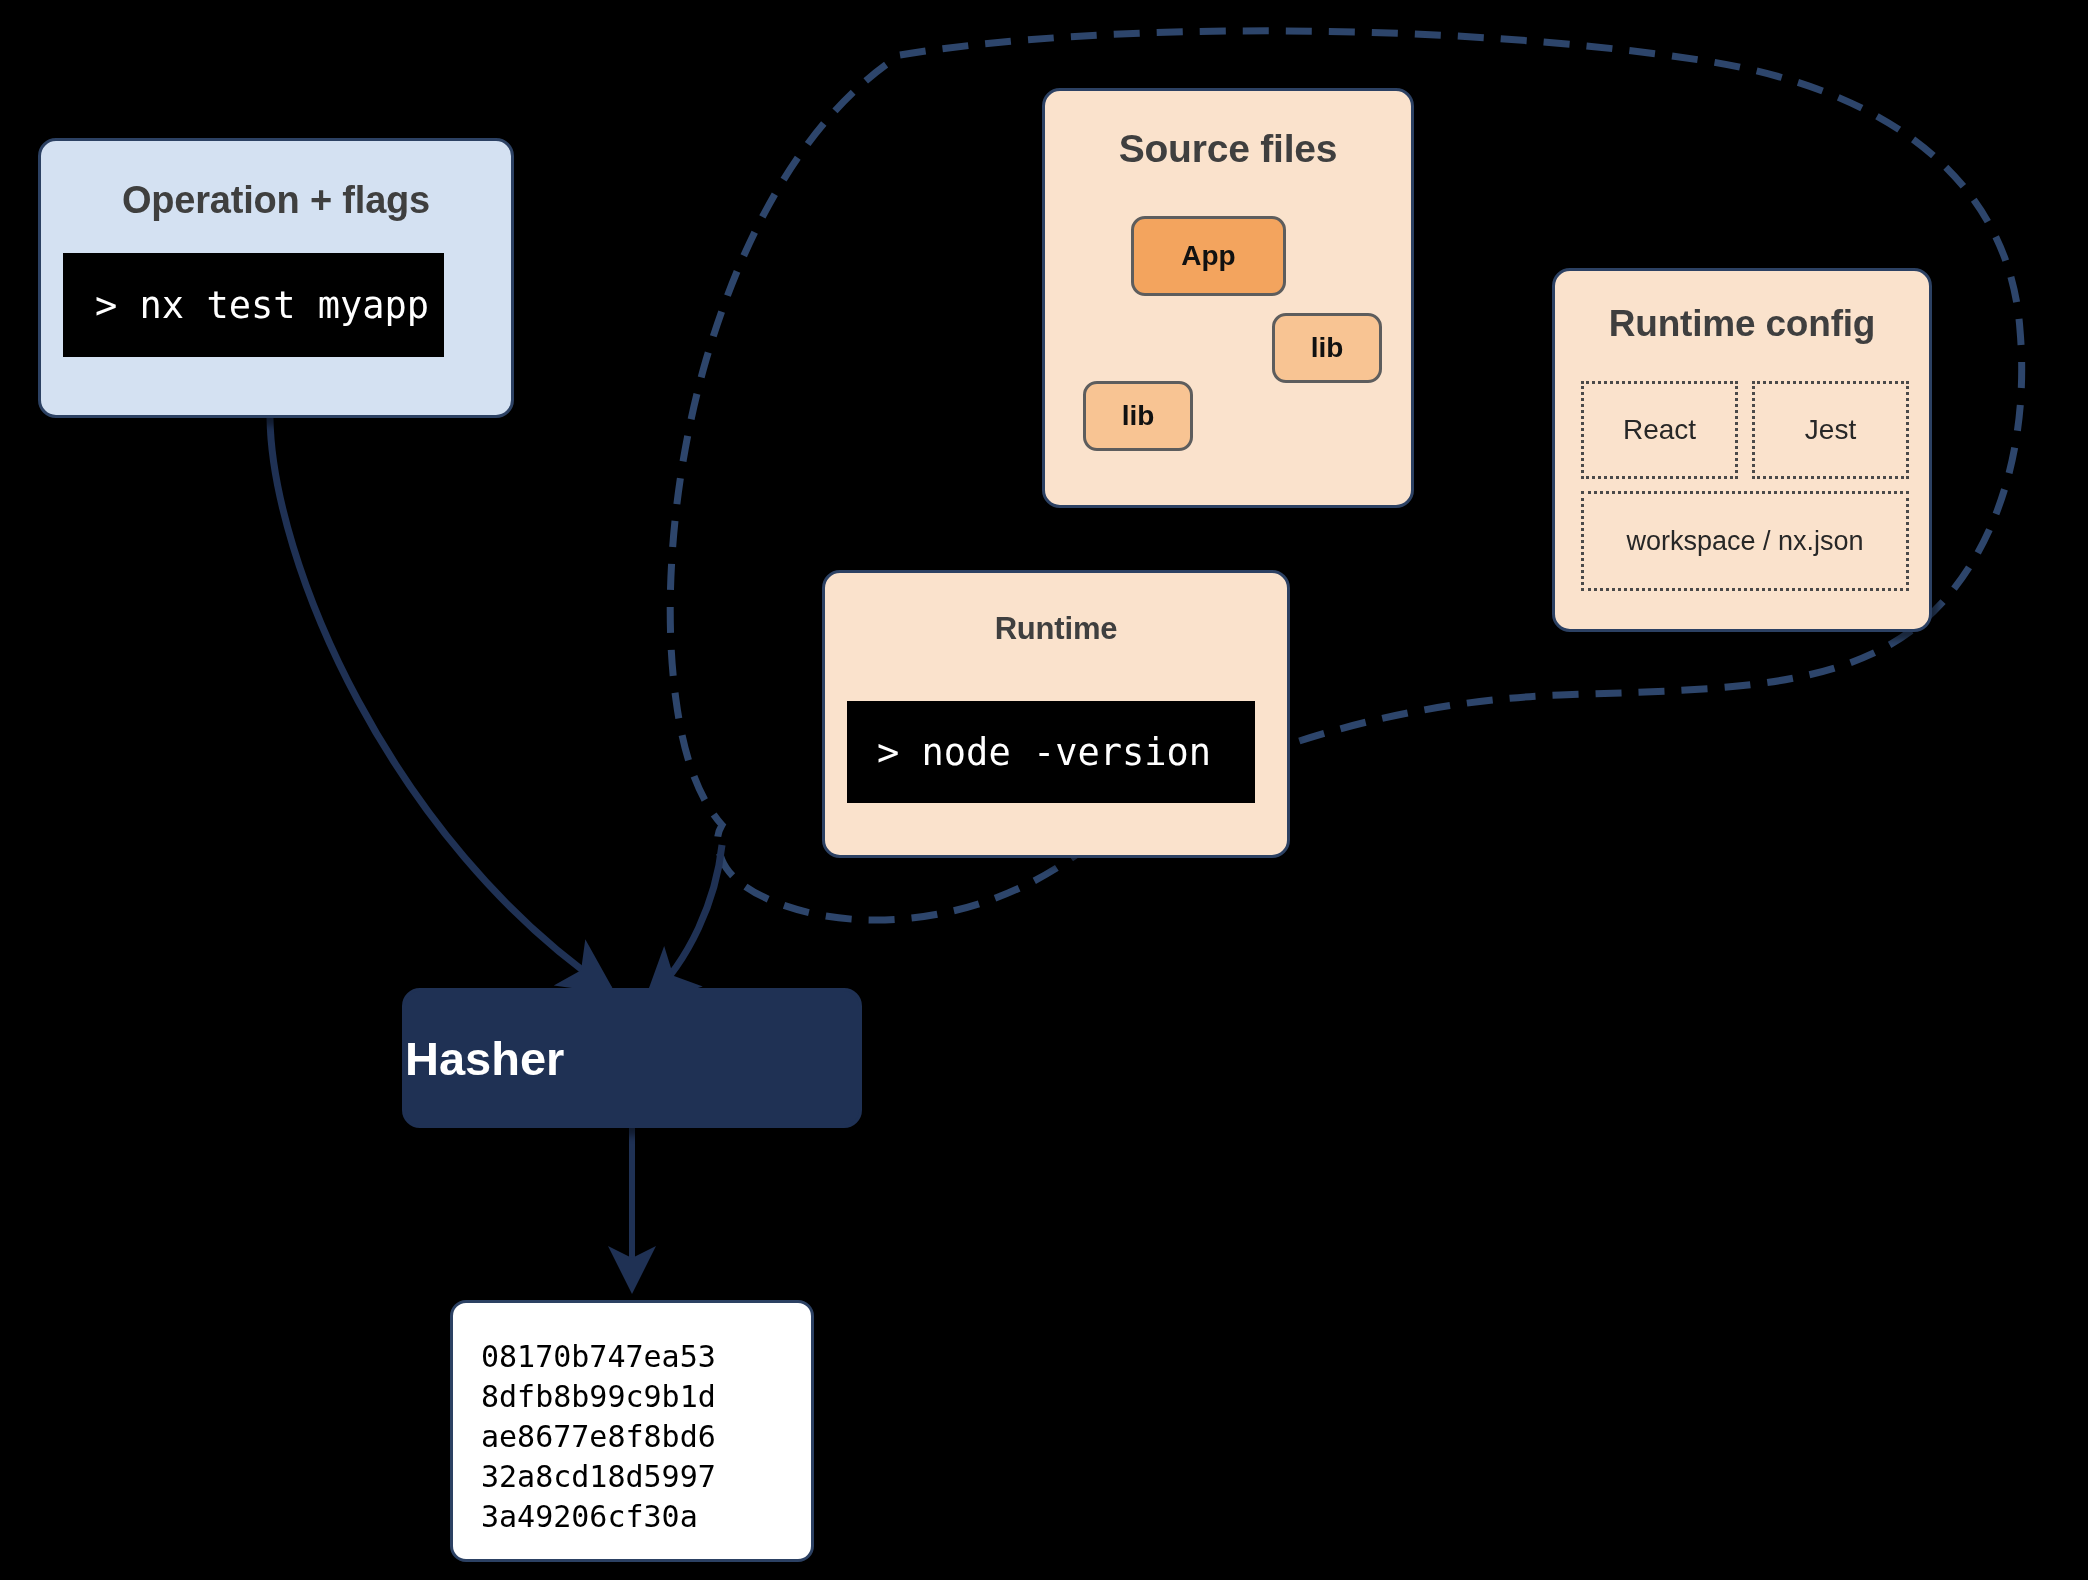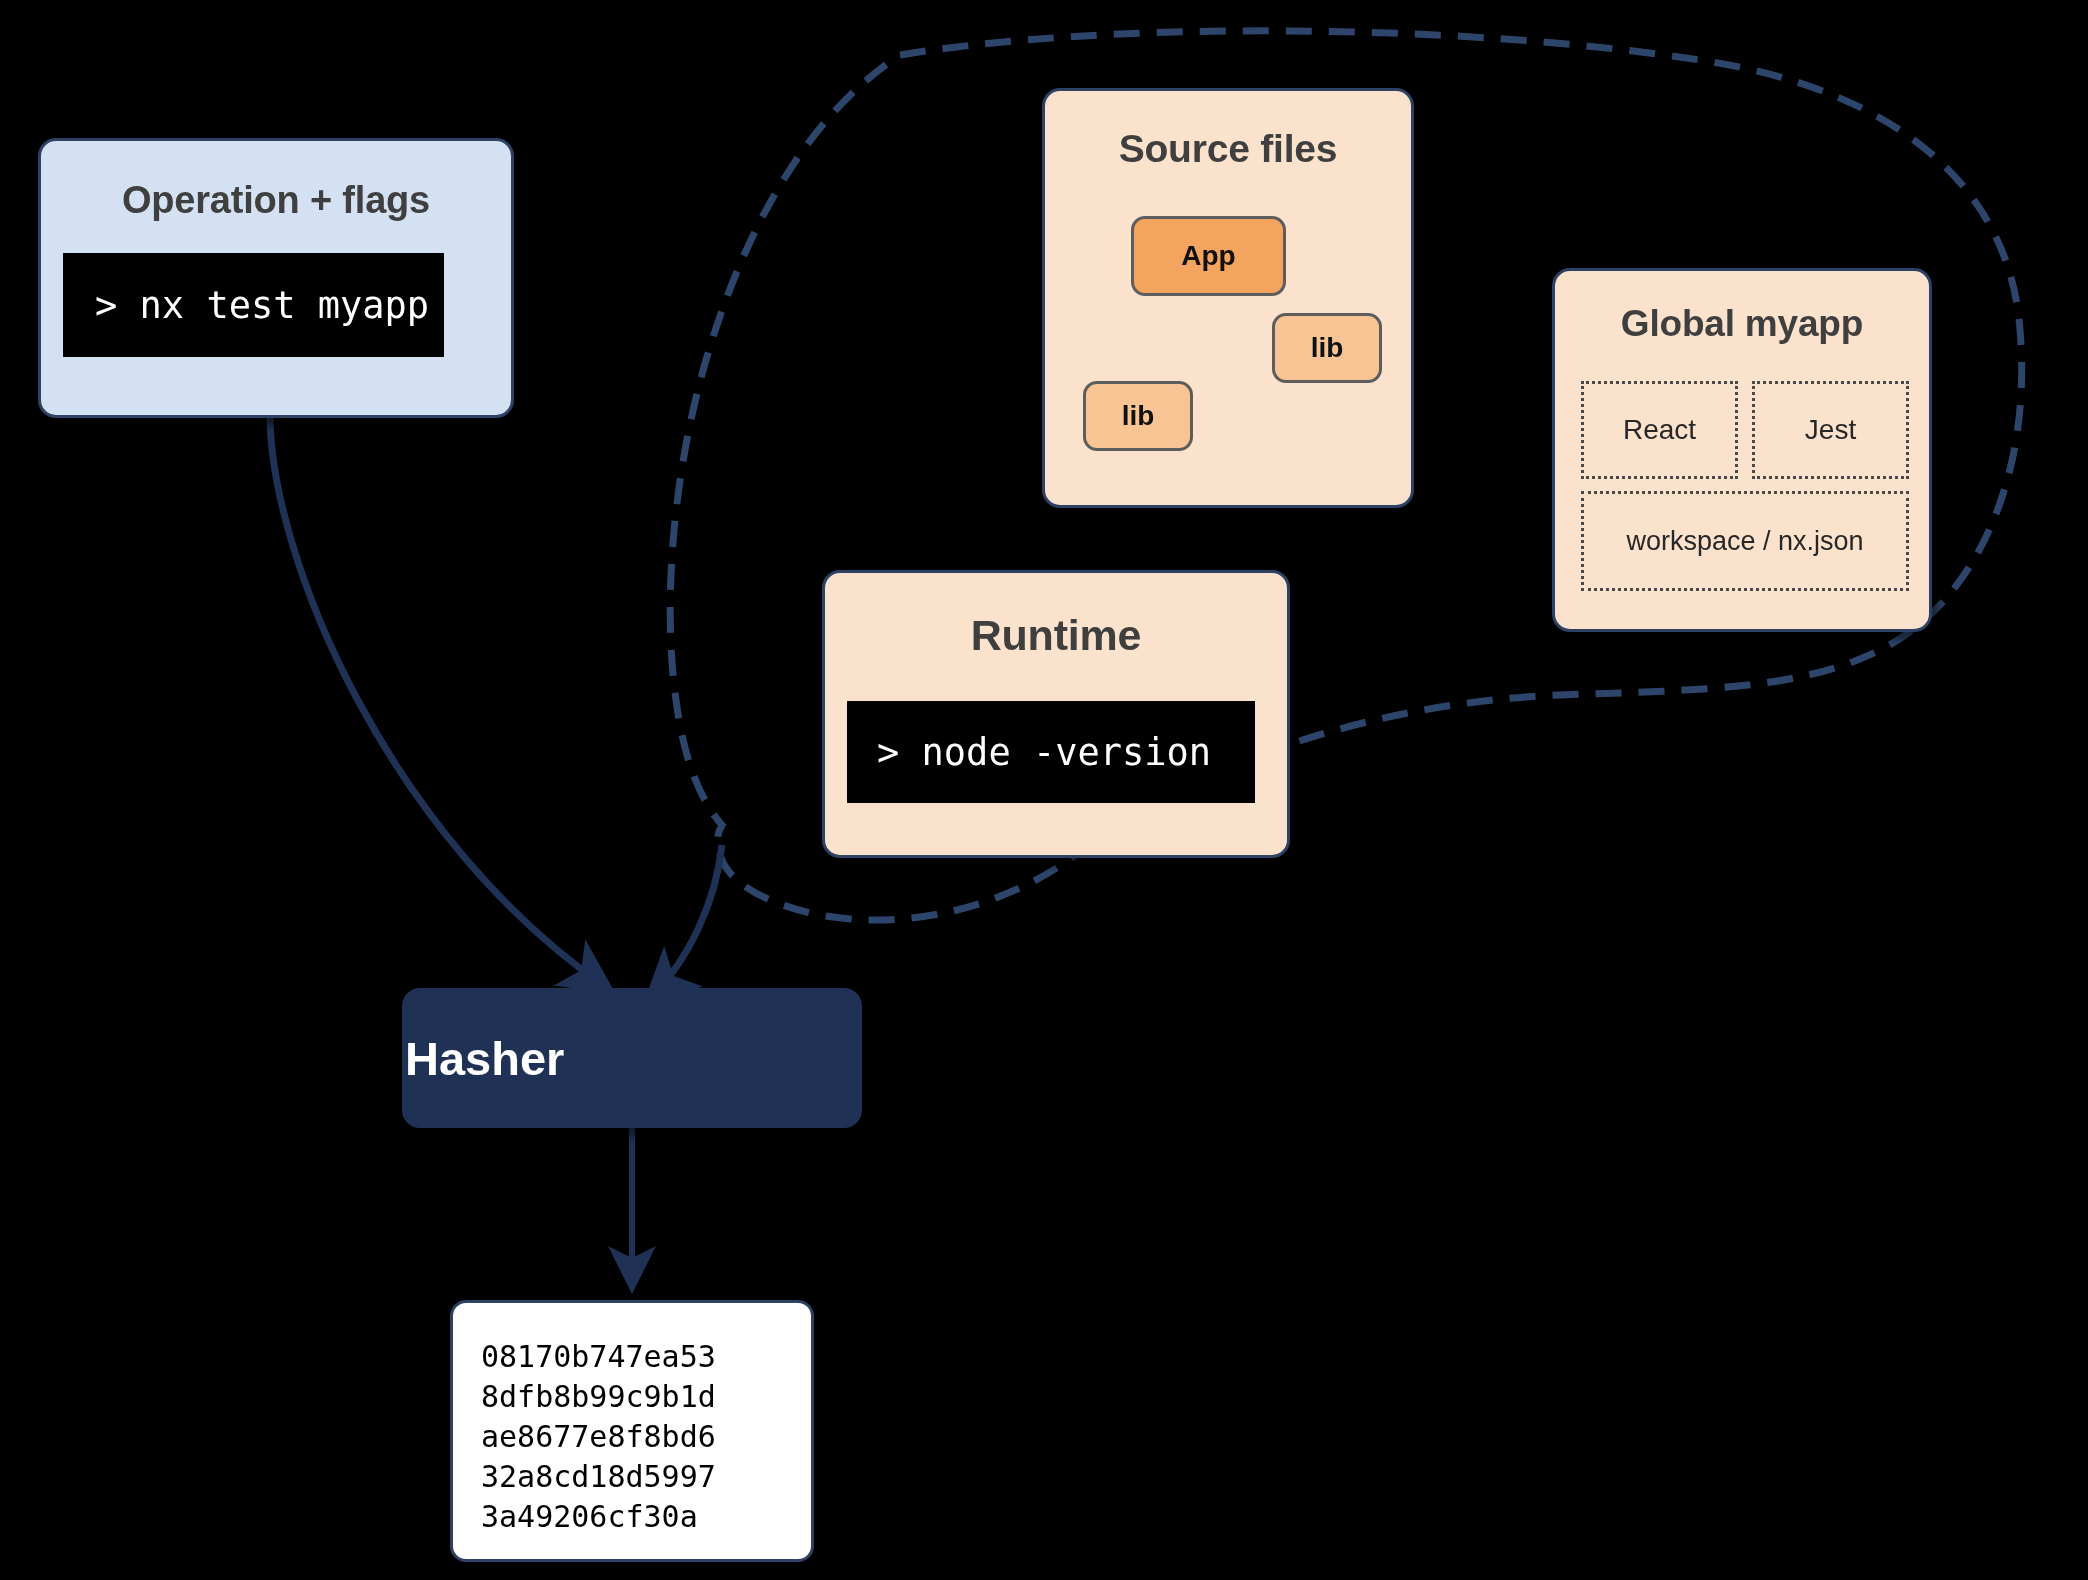--- a/index.html
+++ b/index.html
@@ -100,21 +100,21 @@
   }
   .cfg-cell-half { width: 157px; height: 98px; }
   .cfg-cell-full { width: 328px; height: 100px; margin-top: 12px; font-size: 27px; }
 
   
   #rt-card {
     left: 822px; top: 570px;
     width: 468px; height: 288px;
     background: #fae2cc;
   }
-  #rt-title { font-size: 43px; margin-top: 38px; }
+  #rt-title { font-size: 31px; margin-top: 38px; }
   #rt-term {
     position: absolute;
     left: 22px; top: 128px;
     width: 408px; height: 102px;
     font-size: 37px;
     padding-left: 30px;
   }
 
   
   #hasher-card {
@@ -196,21 +196,21 @@
   </div>
 
   <div class="card" id="src-card">
     <div class="card-title" id="src-title">Source files</div>
     <div class="node" id="node-app">App</div>
     <div class="node" id="node-lib-right">lib</div>
     <div class="node" id="node-lib-left">lib</div>
   </div>
 
   <div class="card" id="cfg-card">
-    <div class="card-title" id="cfg-title">Global myapp</div>
+    <div class="card-title" id="cfg-title">Runtime config</div>
     <div class="cfg-grid">
       <div class="cfg-row">
         <div class="cfg-cell cfg-cell-half">React</div>
         <div class="cfg-cell cfg-cell-half">Jest</div>
       </div>
       <div class="cfg-cell cfg-cell-full">workspace / nx.json</div>
     </div>
   </div>
 
   <div class="card" id="rt-card">

